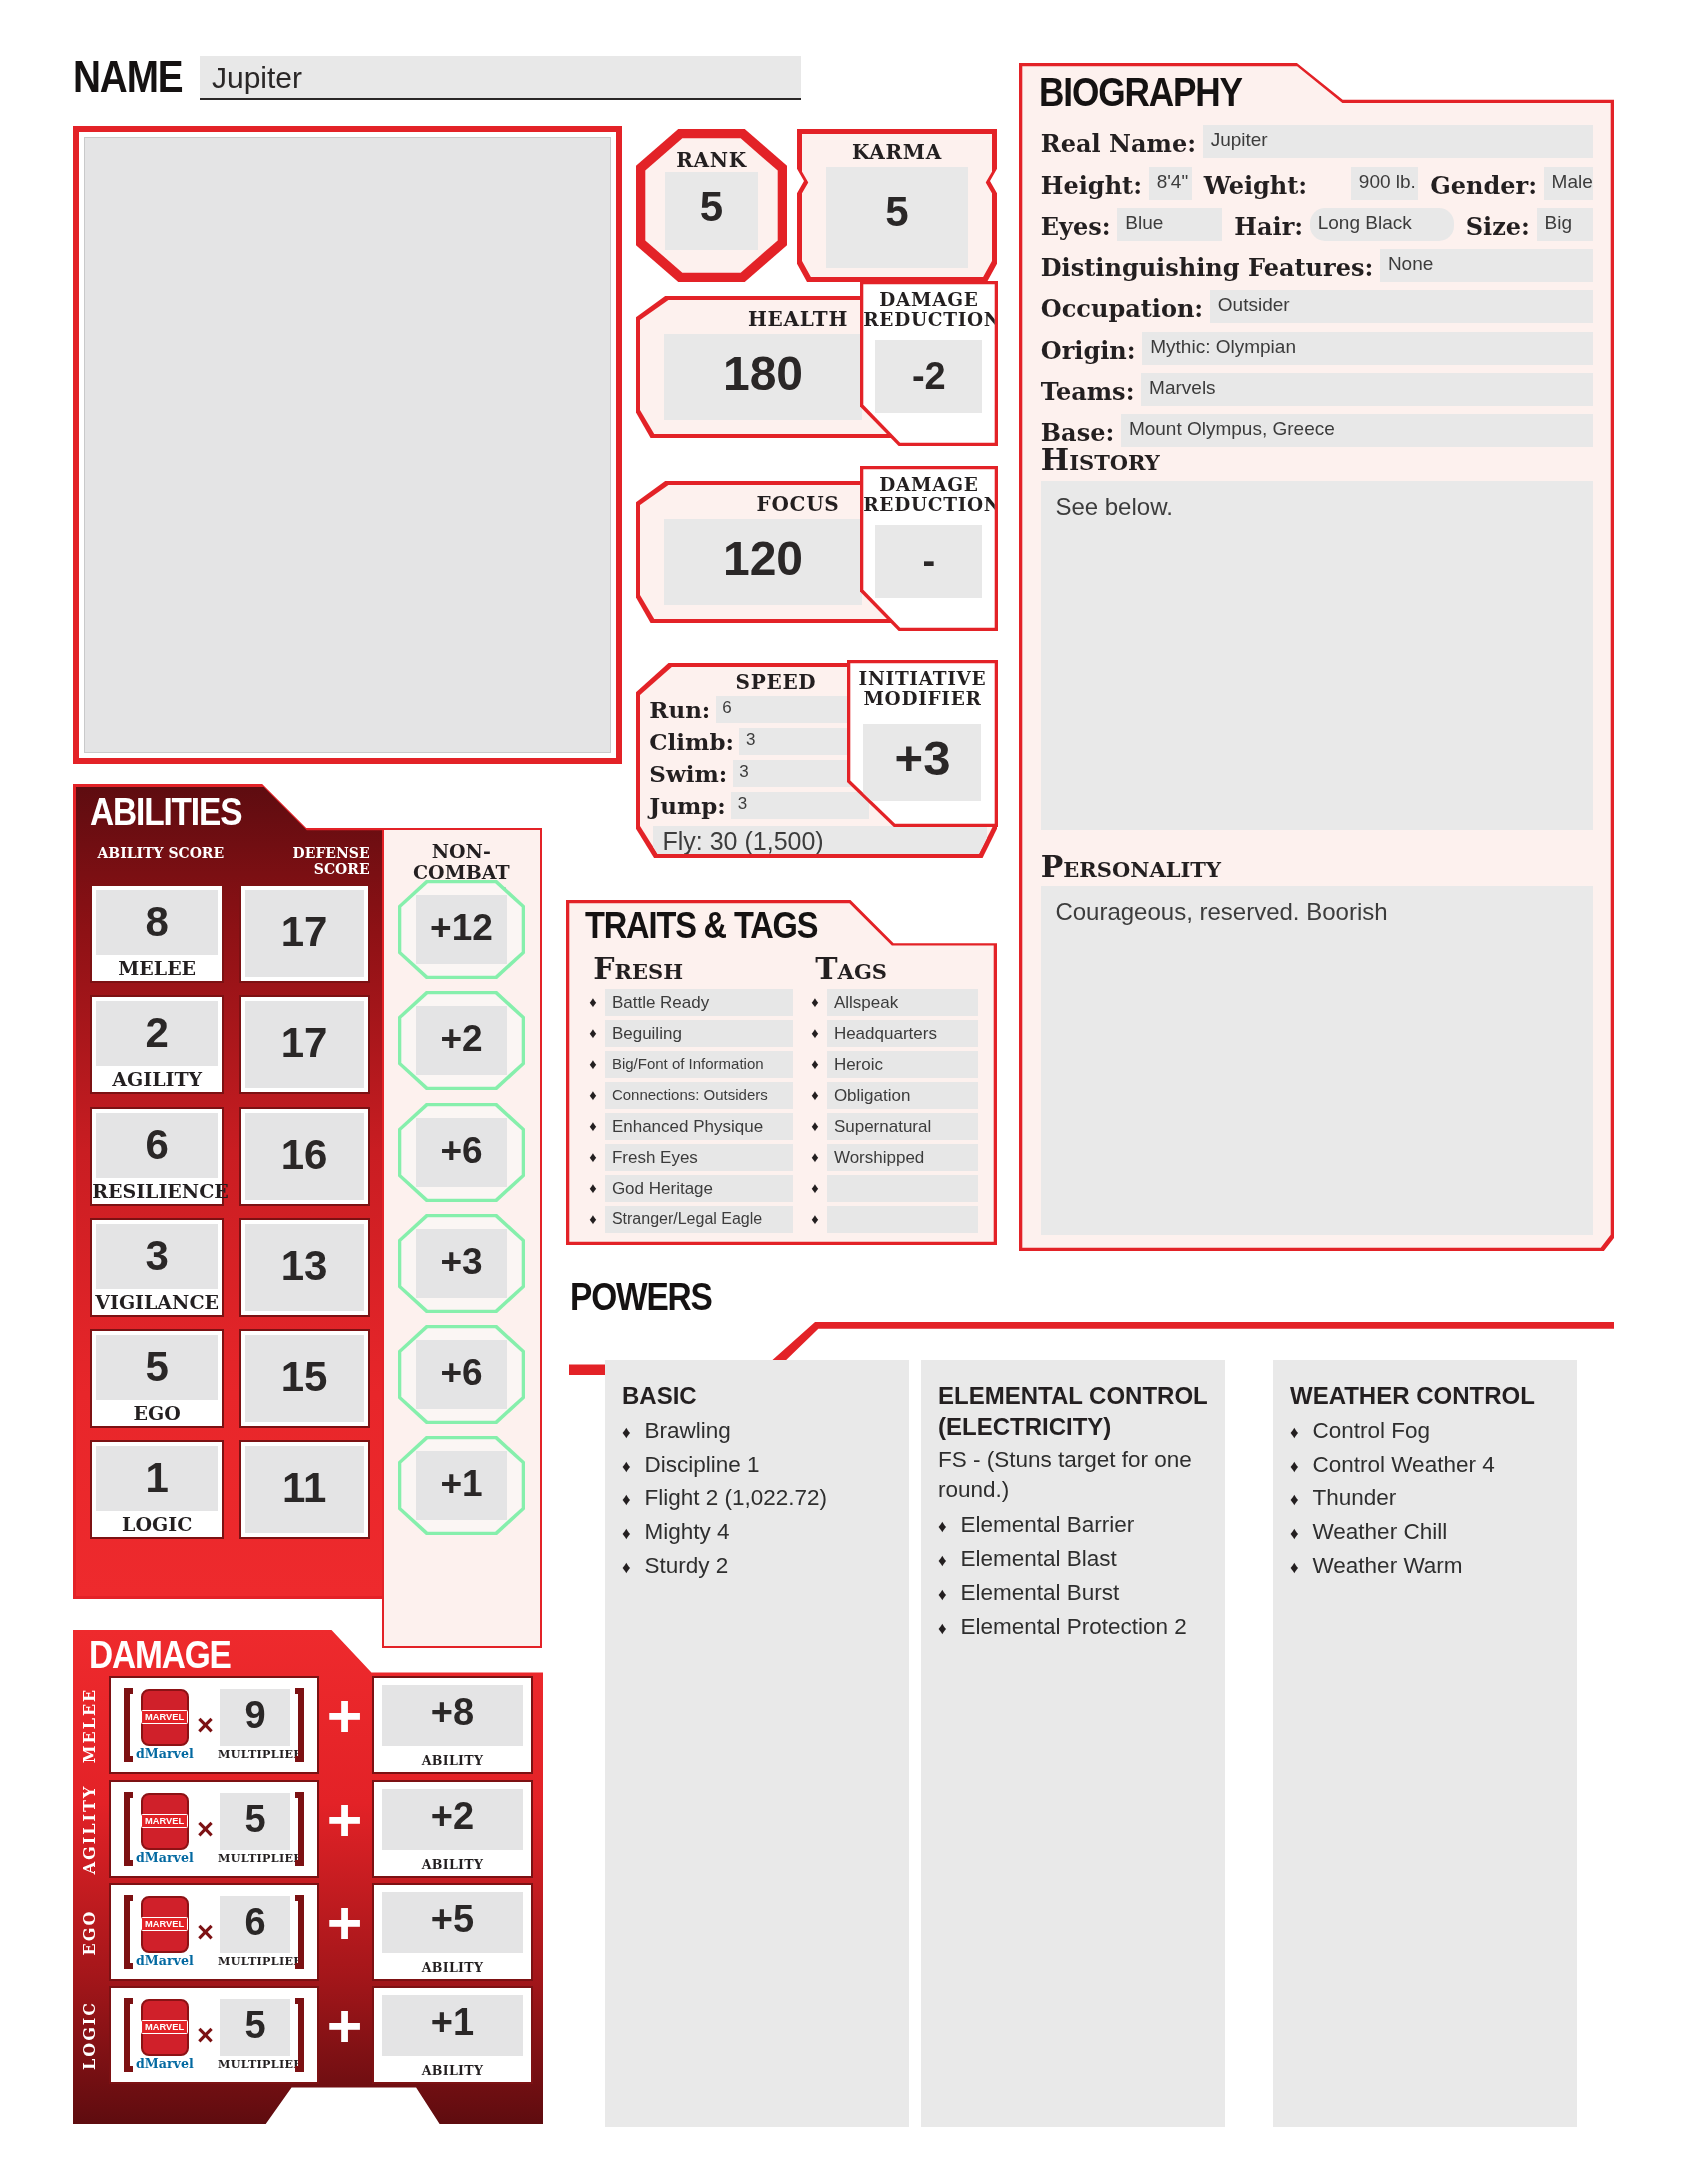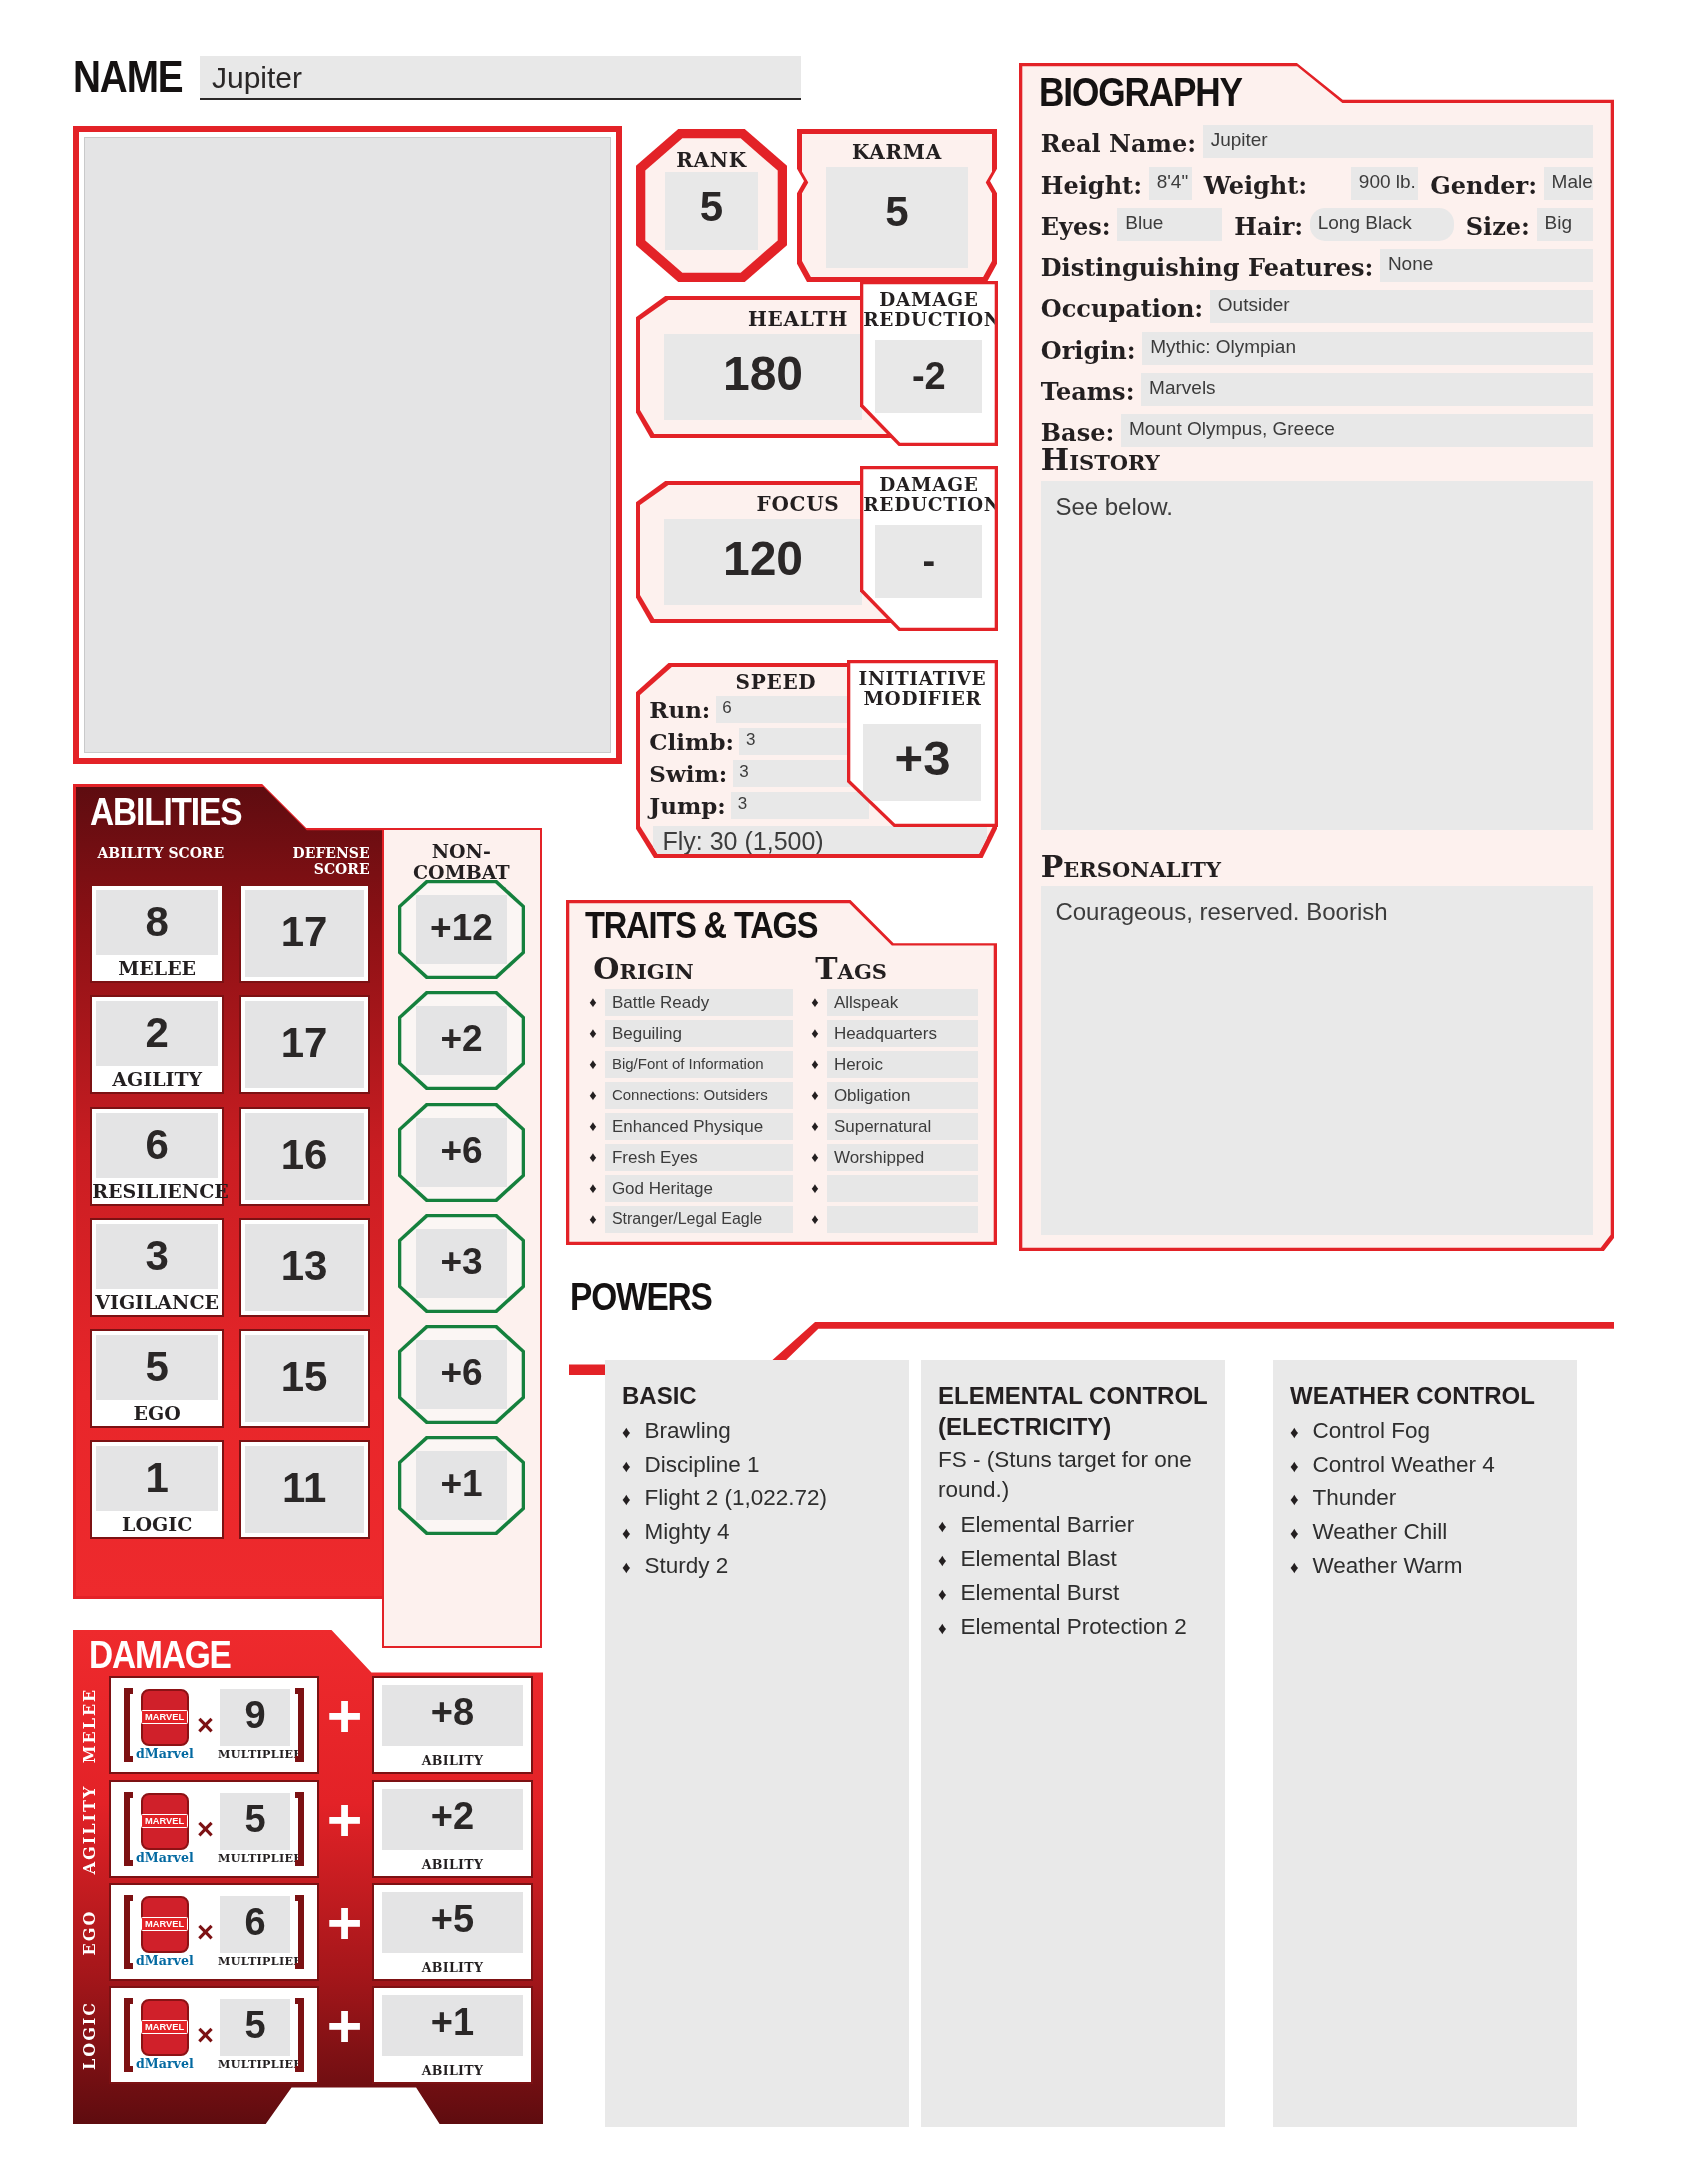--- a/index.html
+++ b/index.html
@@ -98,21 +98,21 @@
   .score-gray{position:absolute;left:4px;top:4px;right:4px;height:65px;background:#e4e4e5;}
   .score-num{font-size:42px;padding-top:8px;}
   .score-name{position:absolute;left:0;right:0;bottom:1.3px;text-align:center;font-size:19px;color:#231f20;}
   .def-box{position:absolute;left:163px;width:131px;height:99px;background:#ffffff;border:2px solid #7c1113;box-sizing:border-box;}
   .def-gray{position:absolute;left:4px;top:4px;right:4px;bottom:4px;background:#e4e4e5;}
   .def-num{font-size:42px;padding-top:18.5px;}
 
   #noncombat-col{left:382px;top:828px;width:160px;height:820px;background:#fdf1ee;
     border:2.6px solid #e32227;border-top-width:2px;box-sizing:border-box;}
   #head-noncombat{position:absolute;left:5.3px;top:10.6px;width:144px;font-size:19px;line-height:1.15;text-align:center;color:#231f20;}
-  .nc-oct{position:absolute;left:14px;width:127px;height:99px;background:#15803d;
+  .nc-oct{position:absolute;left:14px;width:127px;height:99px;background:#86efac;
     clip-path:polygon(22% 0,78% 0,100% 26%,100% 74%,78% 100%,22% 100%,0 74%,0 26%);}
   .nc-in{position:absolute;left:3.3px;top:3.3px;right:3.3px;bottom:3.3px;background:#fbf6f4;
     clip-path:polygon(22% 0,78% 0,100% 26%,100% 74%,78% 100%,22% 100%,0 74%,0 26%);}
   .nc-gray{position:absolute;left:14.6px;top:12px;right:14.6px;bottom:12px;background:#e4e4e5;}
   .nc-num{font-size:37px;padding-top:12px;}
 
   
   #tt{left:566px;top:900px;width:431px;height:345px;background:#e32227;}
   .clip-tt{clip-path:polygon(0 0,66% 0,76% 12.5%,100% 12.5%,100% 100%,0 100%);}
   #tt .inner{position:absolute;left:3.3px;top:3.3px;right:3.3px;bottom:3.3px;background:#fdf1ee;}
@@ -452,21 +452,21 @@
         <div class="nc-gray">
           <div class="stat-num nc-num">+1</div>
         </div>
       </div>
   </div>
 </div>
 
 <div class="abs clip-tt" id="tt">
   <div class="inner clip-tt">
     <div class="big-title" id="tt-title">TRAITS &amp; TAGS</div>
-    <div class="slab sc tt-h" id="traits-h">Origin</div>
+    <div class="slab sc tt-h" id="traits-h">Fresh</div>
     <div class="slab sc tt-h" id="tags-h">Tags</div>
 
     <div class="tt-col" id="traits-col">
       <div class="tt-row">
           <span class="diam2"></span>
           <span class="tt-bar">Battle Ready</span>
         </div>
       <div class="tt-row">
           <span class="diam2"></span>
           <span class="tt-bar">Beguiling</span>

